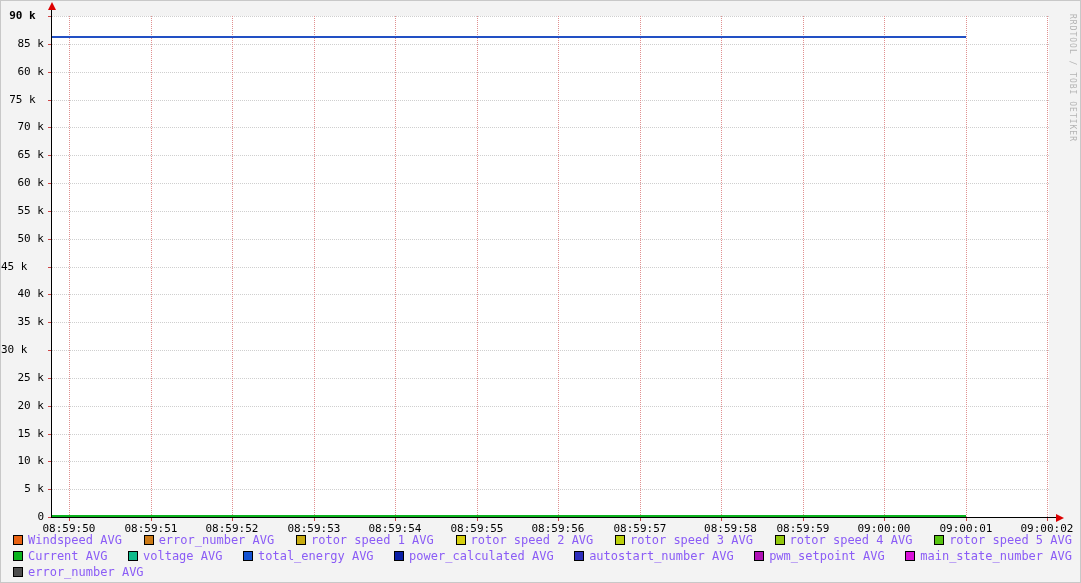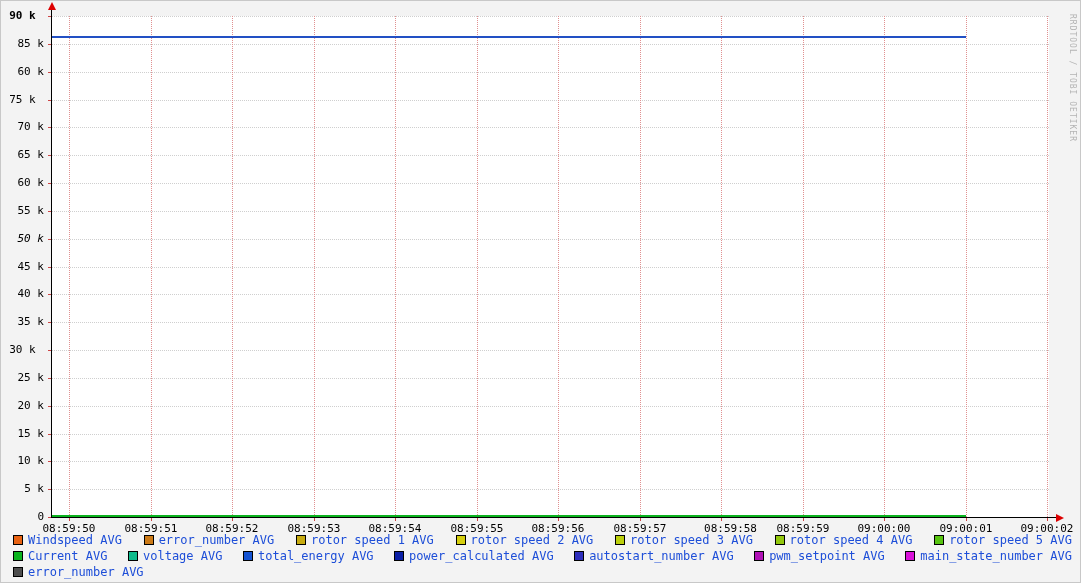--- a/index.html
+++ b/index.html
@@ -27,21 +27,21 @@
     font-size:8px;letter-spacing:1px;
     color:#b4b4b4;
     white-space:nowrap;
   }
   #legend{
     position:absolute;left:12px;right:8px;top:531px;
   }
   .legend-row{
     display:flex;align-items:center;
     height:15px;margin-bottom:1px;
-    font-size:12px;color:#1d4ed8;
+    font-size:12px;color:#8b5cf6;
   }
   .legend-row.spread{justify-content:space-between;}
   .legend-item{display:inline-flex;align-items:center;white-space:nowrap;}
   .swatch{
     display:inline-block;width:10px;height:10px;
     border:1px solid #000;box-sizing:border-box;
     margin-right:5px;
   }
 </style>
 </head>
@@ -129,33 +129,33 @@
     <div style="position: absolute; left: 51px; top: 433px; width: 997px; height: 0px; border-top: 1px dotted rgb(207, 207, 207);"></div>
     <div class="tick-label" style="position: absolute; left: 0px; top: 426px; width: 43px; text-align: right;">15 k</div>
     <div style="position: absolute; left: 47px; top: 433px; width: 3px; height: 1px; background: rgb(204, 68, 68);"></div>
     <div style="position: absolute; left: 51px; top: 405px; width: 997px; height: 0px; border-top: 1px dotted rgb(207, 207, 207);"></div>
     <div class="tick-label" style="position: absolute; left: 0px; top: 398px; width: 43px; text-align: right;">20 k</div>
     <div style="position: absolute; left: 47px; top: 405px; width: 3px; height: 1px; background: rgb(204, 68, 68);"></div>
     <div style="position: absolute; left: 51px; top: 377px; width: 997px; height: 0px; border-top: 1px dotted rgb(207, 207, 207);"></div>
     <div class="tick-label" style="position: absolute; left: 0px; top: 370px; width: 43px; text-align: right;">25 k</div>
     <div style="position: absolute; left: 47px; top: 377px; width: 3px; height: 1px; background: rgb(204, 68, 68);"></div>
     <div style="position: absolute; left: 51px; top: 349px; width: 997px; height: 0px; border-top: 1px dotted rgb(207, 207, 207);"></div>
-    <div class="tick-label" style="position: absolute; left: 0px; top: 342px; width: 43px; text-align: center;">30 k</div>
+    <div class="tick-label" style="position: absolute; left: 0px; top: 342px; width: 43px; text-align: left;">30 k</div>
     <div style="position: absolute; left: 47px; top: 349px; width: 3px; height: 1px; background: rgb(204, 68, 68);"></div>
     <div style="position: absolute; left: 51px; top: 321px; width: 997px; height: 0px; border-top: 1px dotted rgb(207, 207, 207);"></div>
     <div class="tick-label" style="position: absolute; left: 0px; top: 314px; width: 43px; text-align: right;">35 k</div>
     <div style="position: absolute; left: 47px; top: 321px; width: 3px; height: 1px; background: rgb(204, 68, 68);"></div>
     <div style="position: absolute; left: 51px; top: 293px; width: 997px; height: 0px; border-top: 1px dotted rgb(207, 207, 207);"></div>
     <div class="tick-label" style="position: absolute; left: 0px; top: 286px; width: 43px; text-align: right;">40 k</div>
     <div style="position: absolute; left: 47px; top: 293px; width: 3px; height: 1px; background: rgb(204, 68, 68);"></div>
     <div style="position: absolute; left: 51px; top: 266px; width: 997px; height: 0px; border-top: 1px dotted rgb(207, 207, 207);"></div>
-    <div class="tick-label" style="position: absolute; left: 0px; top: 259px; width: 43px; text-align: right;">45 k</div>
+    <div class="tick-label" style="position: absolute; left: 0px; top: 259px; width: 43px; ">45 k</div>
     <div style="position: absolute; left: 47px; top: 266px; width: 3px; height: 1px; background: rgb(204, 68, 68);"></div>
     <div style="position: absolute; left: 51px; top: 238px; width: 997px; height: 0px; border-top: 1px dotted rgb(207, 207, 207);"></div>
-    <div class="tick-label" style="position: absolute; left: 0px; top: 231px; width: 43px; text-align: right; font-style: italic;">50 k</div>
+    <div class="tick-label" style="position: absolute; left: 0px; top: 231px; width: 43px; text-align: right;">50 k</div>
     <div style="position: absolute; left: 47px; top: 238px; width: 3px; height: 1px; background: rgb(204, 68, 68);"></div>
     <div style="position: absolute; left: 51px; top: 210px; width: 997px; height: 0px; border-top: 1px dotted rgb(207, 207, 207);"></div>
     <div class="tick-label" style="position: absolute; left: 0px; top: 203px; width: 43px; text-align: right;">55 k</div>
     <div style="position: absolute; left: 47px; top: 210px; width: 3px; height: 1px; background: rgb(204, 68, 68);"></div>
     <div style="position: absolute; left: 51px; top: 182px; width: 997px; height: 0px; border-top: 1px dotted rgb(207, 207, 207);"></div>
     <div class="tick-label" style="position: absolute; left: 0px; top: 175px; width: 43px; text-align: right;">60 k</div>
     <div style="position: absolute; left: 47px; top: 182px; width: 3px; height: 1px; background: rgb(204, 68, 68);"></div>
     <div style="position: absolute; left: 51px; top: 154px; width: 997px; height: 0px; border-top: 1px dotted rgb(207, 207, 207);"></div>
     <div class="tick-label" style="position: absolute; left: 0px; top: 147px; width: 43px; text-align: right;">65 k</div>
     <div style="position: absolute; left: 47px; top: 154px; width: 3px; height: 1px; background: rgb(204, 68, 68);"></div>

